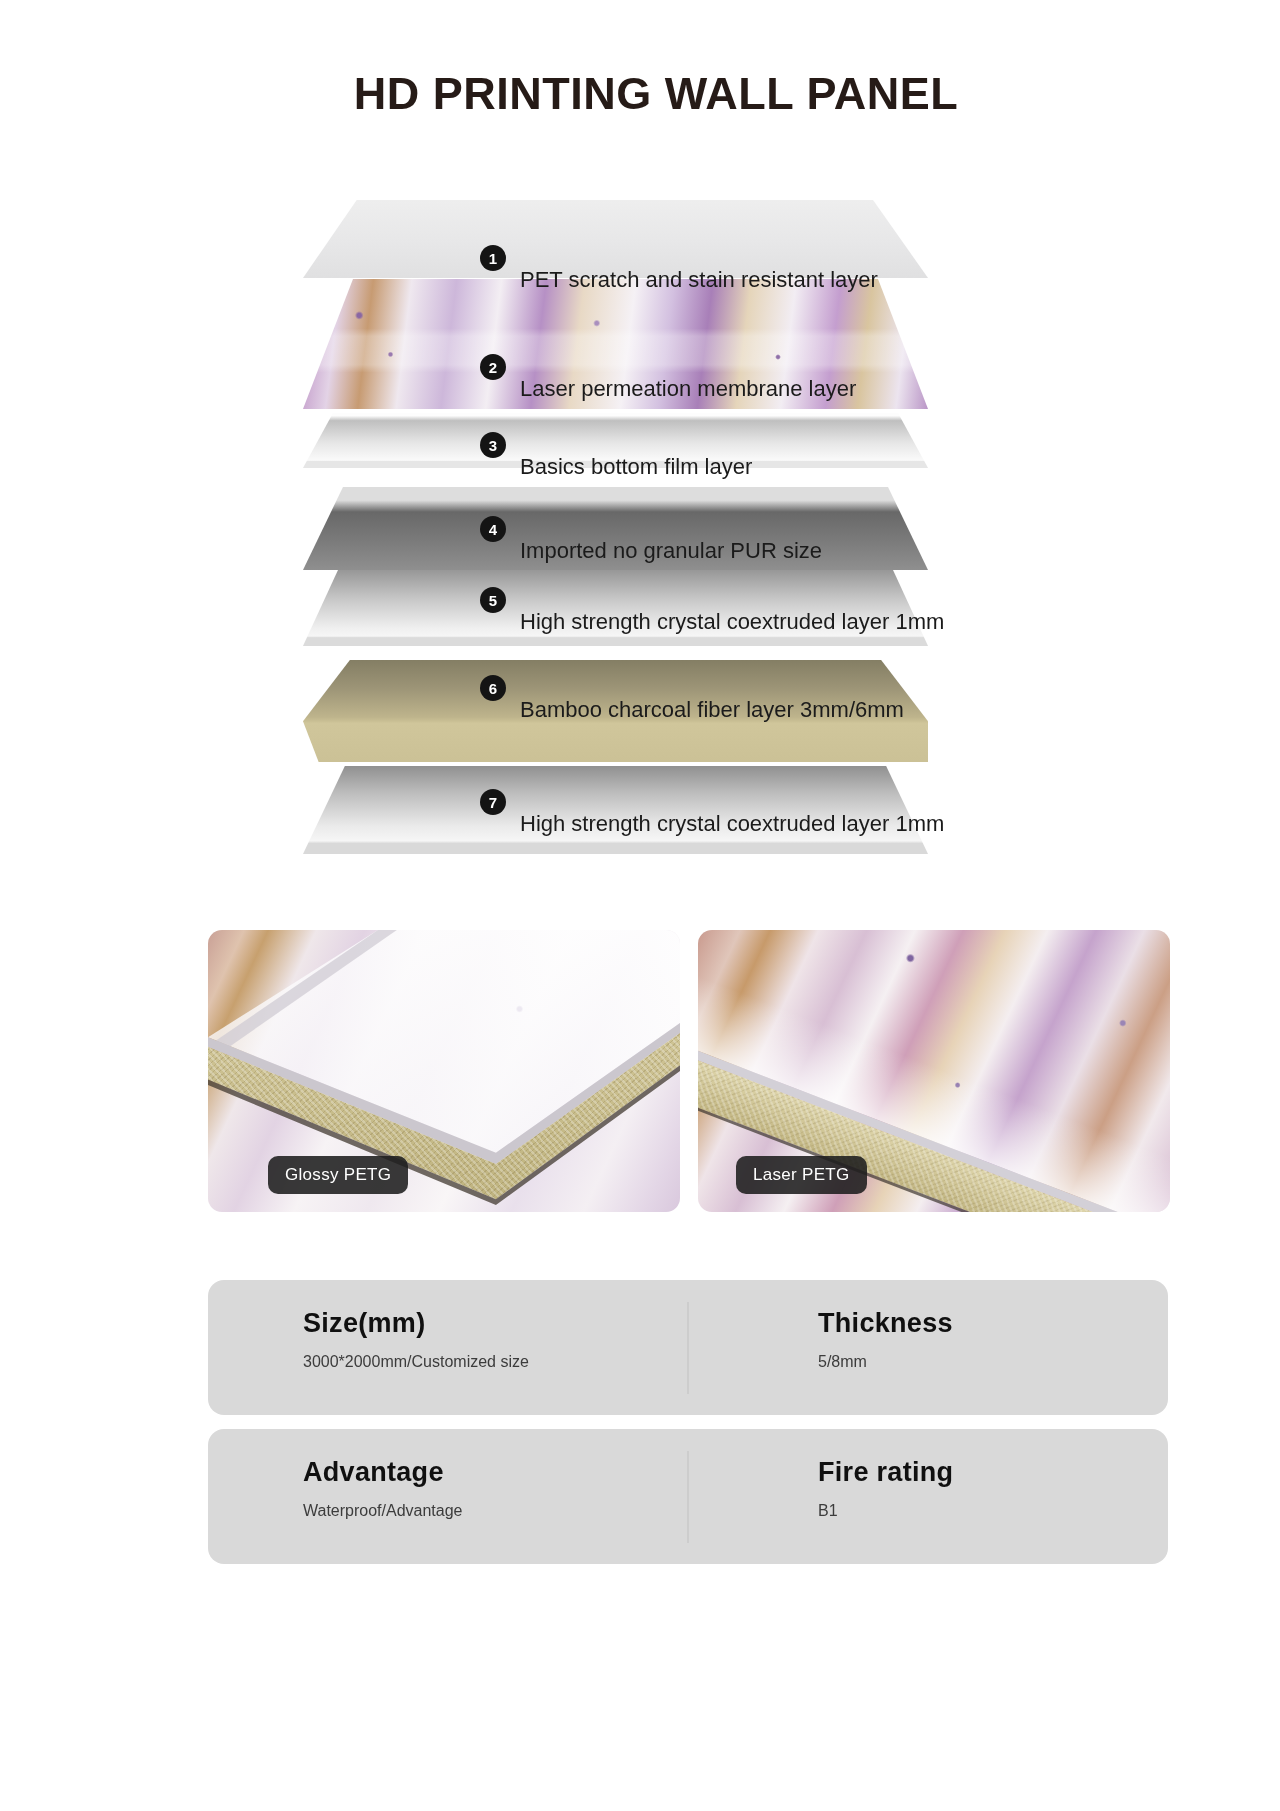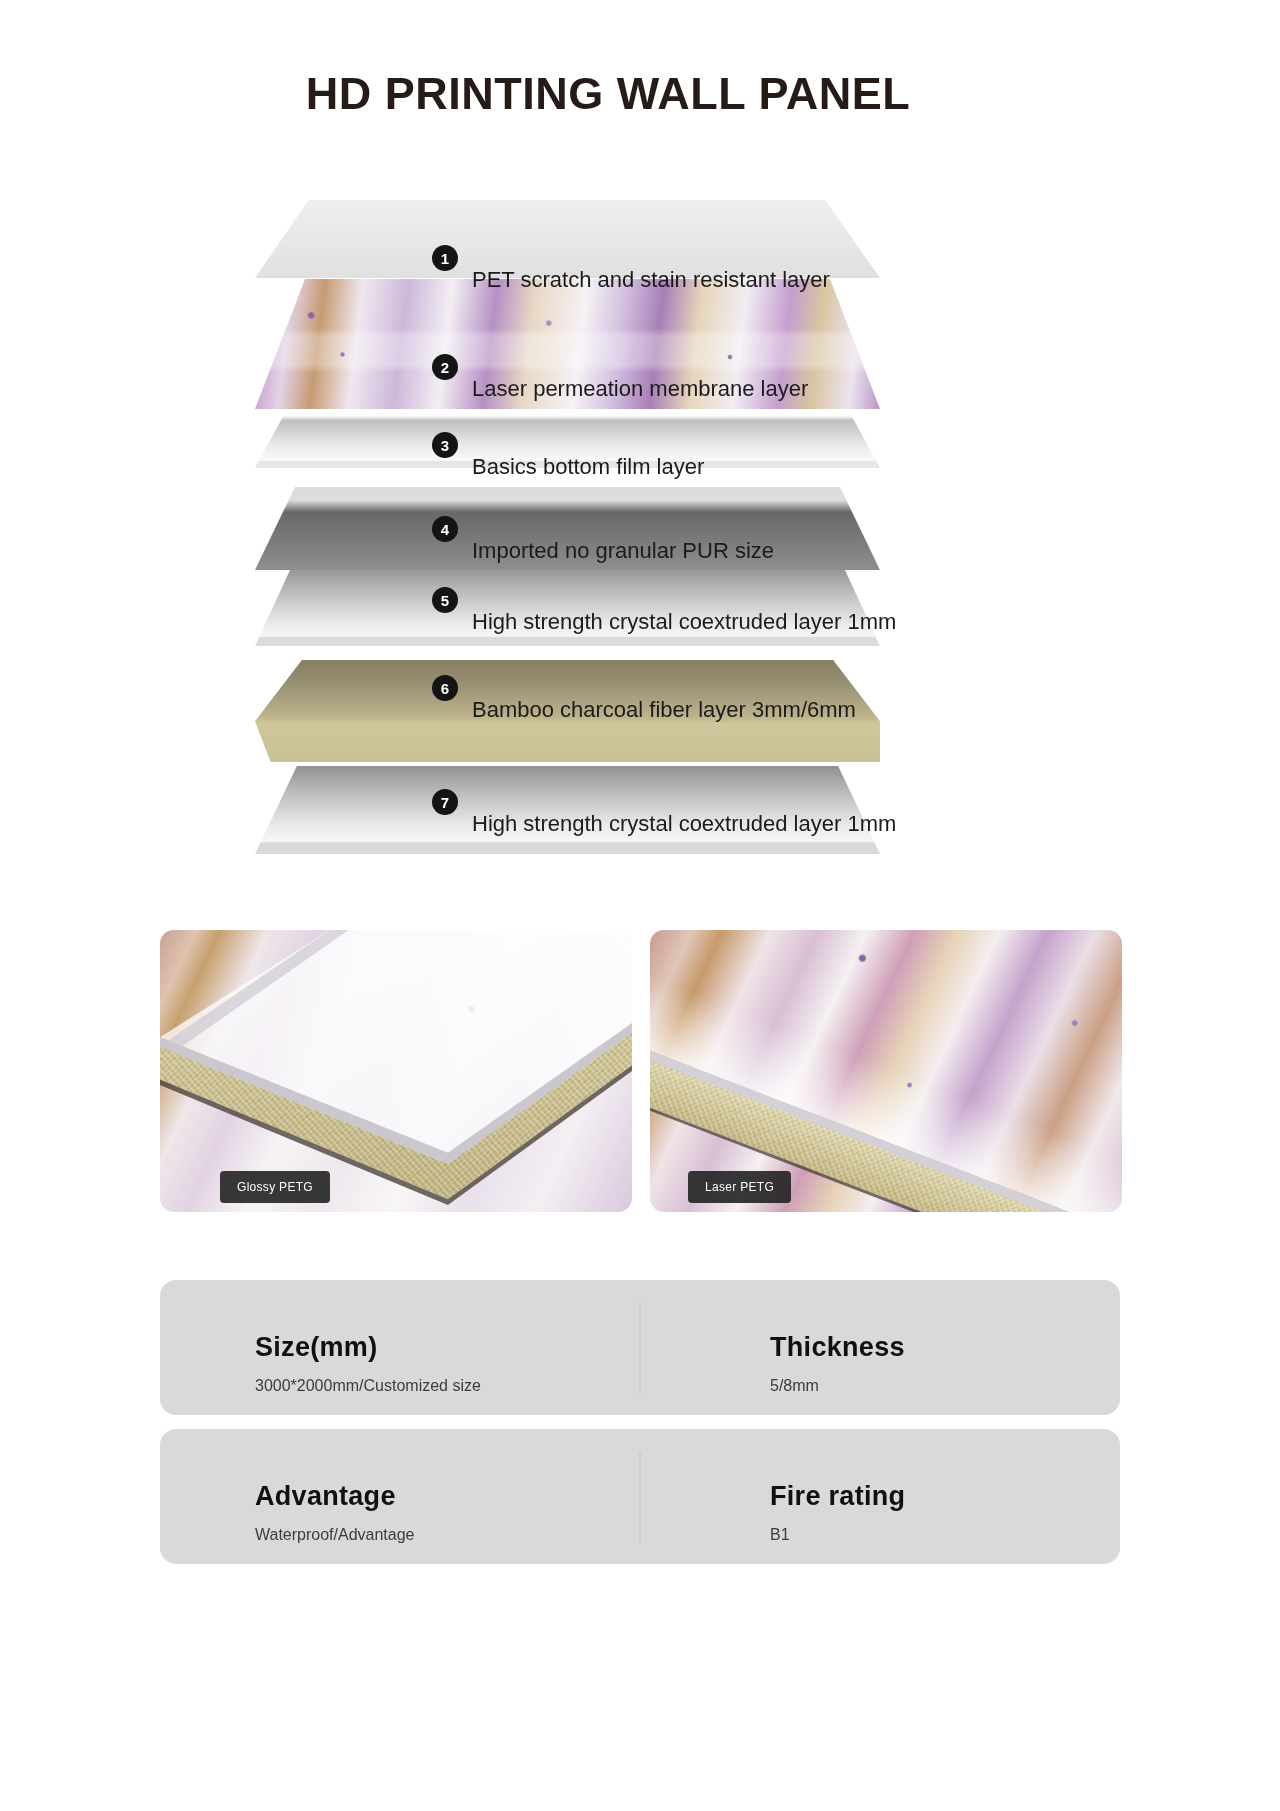--- a/index.html
+++ b/index.html
@@ -1,17 +1,17 @@
 <!DOCTYPE html>
 <html><head>
 <meta charset="utf-8">
 <style>
   html,body{margin:0;padding:0;background:#ffffff;}
   .page{position:relative;width:1216px;height:1811px;background:#ffffff;overflow:hidden;
-        font-family:"Liberation Sans",sans-serif;}
+        font-family:"Liberation Sans",sans-serif;padding-left:48px;}
 
   
   .header{padding-top:68px;text-align:center;}
   .title{font-size:45px;font-weight:bold;color:#261b17;letter-spacing:.5px;line-height:52px;}
   .subtitle{margin-top:14px;font-size:17px;color:#8d8a89;letter-spacing:2.5px;}
 
   
   .diagram{position:relative;width:625px;height:658px;margin:80px 0 0 255px;}
   .slab{position:absolute;left:0;width:625px;filter:drop-shadow(0 5px 4px rgba(0,0,0,.10));}
   .slab-1{top:0;height:78px;
@@ -80,35 +80,35 @@
 
   .mt-wrap{position:absolute;left:-12%;top:24px;width:160%;transform:rotate(21deg);transform-origin:0 0;}
   .mt-wash{height:70px;background:linear-gradient(180deg,rgba(255,255,255,0),rgba(255,255,255,.75));}
   .mt-sliver{height:9px;background:#d3d0d7;}
   .mt-edge{height:44px;background:
       repeating-linear-gradient(48deg, rgba(255,255,255,.25) 0 2px, rgba(0,0,0,0) 2px 5px),
       repeating-linear-gradient(-42deg, rgba(120,102,55,.20) 0 1px, rgba(0,0,0,0) 1px 4px),
       linear-gradient(180deg,#ded5ab,#c2b682);}
   .mt-line{height:3px;background:rgba(60,52,45,.7);}
 
-  .badge{position:absolute;bottom:9px;background:rgba(30,30,30,.88);color:#ffffff;
-         border-radius:4px;padding:9px 17px;font-size:12px;letter-spacing:.3px;}
+  .badge{position:absolute;bottom:18px;background:rgba(30,30,30,.88);color:#ffffff;
+         border-radius:10px;padding:9px 17px;font-size:17px;letter-spacing:.3px;}
   .badge-glossy{left:60px;}
   .badge-matte{left:38px;}
 
   
   .specs{display:flex;flex-direction:column;gap:14px;margin:68px 0 0 160px;width:960px;}
   .spec-card{position:relative;height:135px;background:#d9d9d9;border-radius:16px;
              display:grid;grid-template-columns:1fr 1fr;}
   .spec-divider{position:absolute;left:50%;top:50%;transform:translate(-0.5px,-50%);
                 width:1px;height:92px;background:#c2c2c2;}
   .spec-cell{padding-top:28px;}
   .cell-left{padding-left:95px;}
   .cell-right{padding-left:130px;}
-  .spec-label{font-size:27px;font-weight:bold;color:#101010;letter-spacing:.3px;margin-top:24px;}
+  .spec-label{font-size:27px;font-weight:bold;color:#101010;letter-spacing:.3px;}
   .spec-value{margin-top:14px;font-size:16px;color:#3c3c3c;}
 </style>
 </head>
 <body>
 
 <div class="page">
 
   <div class="header">
     <div class="title">HD PRINTING WALL PANEL</div>
   </div>

